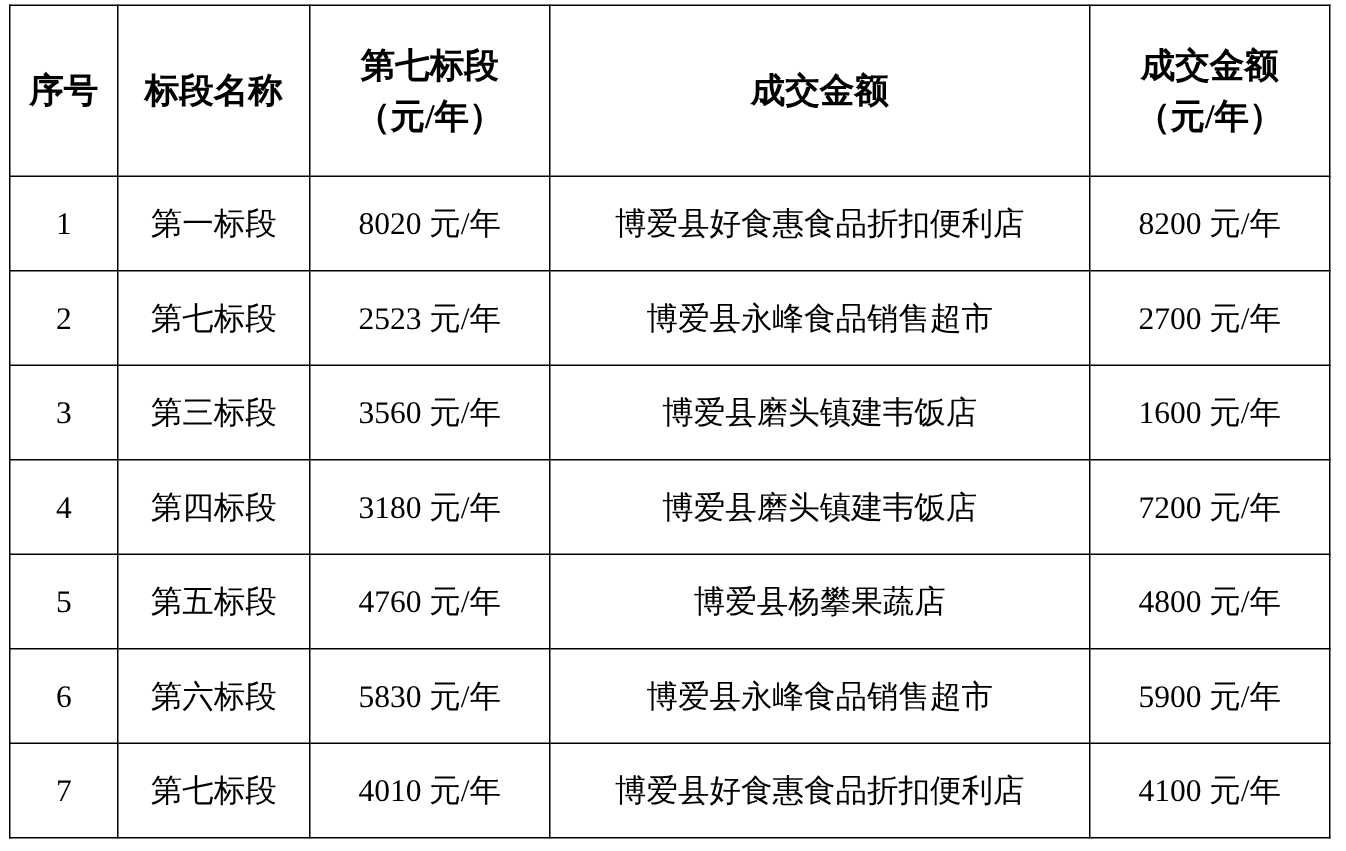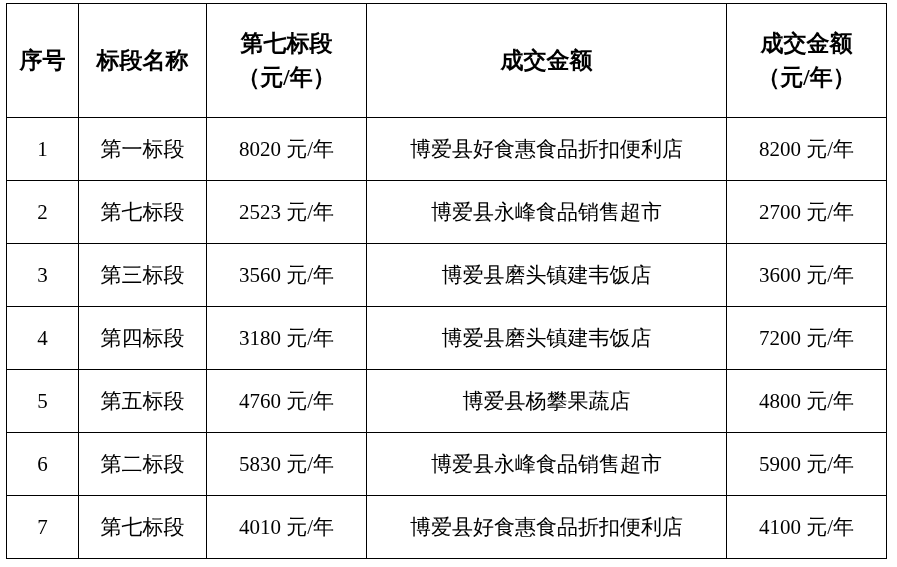--- a/index.html
+++ b/index.html
@@ -94,39 +94,39 @@
         <td class="cell-section">第七标段</td>
         <td class="cell-price">2523 元/年</td>
         <td class="cell-tenant">博爱县永峰食品销售超市</td>
         <td class="cell-amount">2700 元/年</td>
       </tr>
       <tr>
         <td class="cell-seq">3</td>
         <td class="cell-section">第三标段</td>
         <td class="cell-price">3560 元/年</td>
         <td class="cell-tenant">博爱县磨头镇建韦饭店</td>
-        <td class="cell-amount">3600 元/年</td>
+        <td class="cell-amount">1600 元/年</td>
       </tr>
       <tr>
         <td class="cell-seq">4</td>
         <td class="cell-section">第四标段</td>
         <td class="cell-price">3180 元/年</td>
         <td class="cell-tenant">博爱县磨头镇建韦饭店</td>
         <td class="cell-amount">7200 元/年</td>
       </tr>
       <tr>
         <td class="cell-seq">5</td>
         <td class="cell-section">第五标段</td>
         <td class="cell-price">4760 元/年</td>
         <td class="cell-tenant">博爱县杨攀果蔬店</td>
         <td class="cell-amount">4800 元/年</td>
       </tr>
       <tr>
         <td class="cell-seq">6</td>
-        <td class="cell-section">第二标段</td>
+        <td class="cell-section">第六标段</td>
         <td class="cell-price">5830 元/年</td>
         <td class="cell-tenant">博爱县永峰食品销售超市</td>
         <td class="cell-amount">5900 元/年</td>
       </tr>
       <tr>
         <td class="cell-seq">7</td>
         <td class="cell-section">第七标段</td>
         <td class="cell-price">4010 元/年</td>
         <td class="cell-tenant">博爱县好食惠食品折扣便利店</td>
         <td class="cell-amount">4100 元/年</td>

